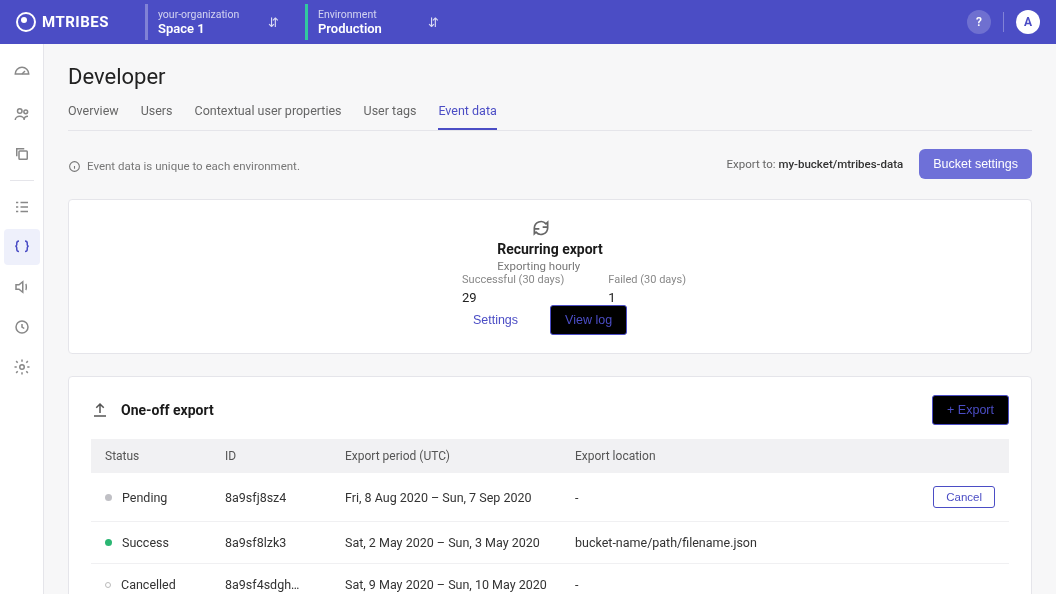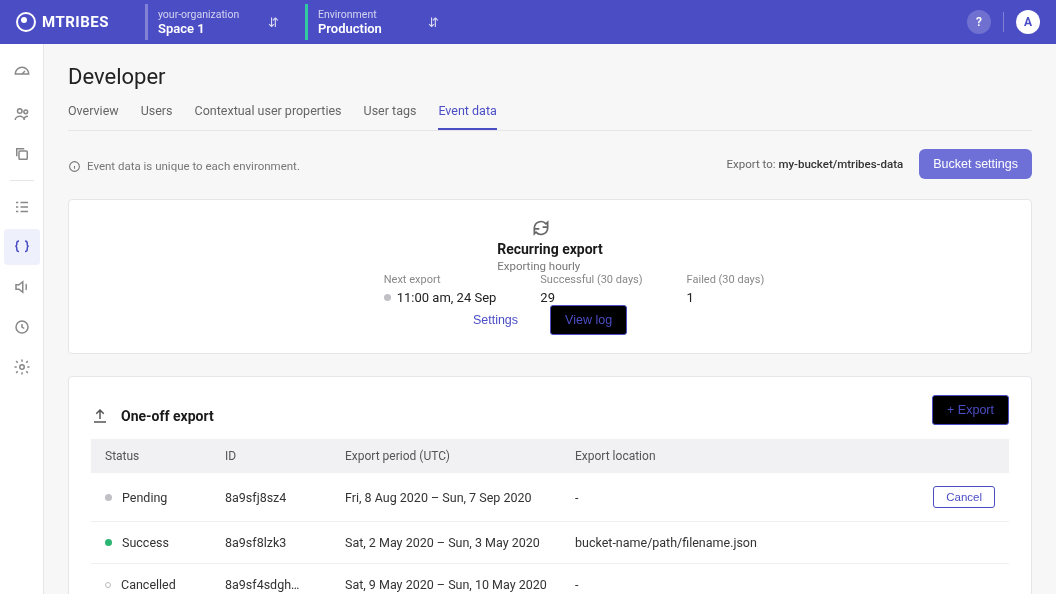--- a/index.html
+++ b/index.html
@@ -50,21 +50,21 @@
   .stat .s-lbl { font-size: 11px; color: #888; margin-bottom: 4px; }
   .stat .s-val { font-size: 13px; color: #222; display:flex; align-items:center; gap:6px; }
   .dot { width: 7px; height: 7px; border-radius: 50%; display: inline-block; }
   .dot.grey { background: #c0c0c5; }
   .dot.green { background: #2bb673; }
   .dot.hollow { background: #fff; border: 1.5px solid #bbb; width:6px; height:6px; }
   .recur-actions { display: flex; align-items: center; gap: 32px; }
   .link-btn { color: #4b4dc5; font-size: 12.5px; background: none; border: none; cursor: pointer; }
   .btn-outline { border: 1px solid #4b4dc5; color: #4b4dc5; background: #000000; border-radius: 3px; padding: 7px 14px; font-size: 12.5px; cursor:pointer; }
   
-  .oneoff-head { display: flex; align-items: flex-end; justify-content: space-between; margin-bottom: 14px; }
+  .oneoff-head { display: flex; align-items: center; justify-content: space-between; margin-bottom: 14px; }
   .oneoff-head .left { display: flex; align-items: center; gap: 12px; }
   .oneoff-head svg { width: 18px; height: 18px; color: #555; }
   .oneoff-title { font-size: 14px; font-weight: 700; color: #1a1a1a; }
   
   table { width: 100%; border-collapse: collapse; }
   thead { background: #f1f1f3; }
   th { text-align: left; font-weight: 400; font-size: 12px; color: #555; padding: 10px 14px; }
   td { font-size: 12.5px; color: #333; padding: 13px 14px; border-bottom: 1px solid #f0f0f2; }
   tbody tr:last-child td { border-bottom: none; }
   .col-status { width: 120px; }
@@ -188,27 +188,20 @@
         <svg viewBox="0 0 24 24" fill="none" stroke="currentColor" stroke-width="2">
             <path d="M4 12a8 8 0 0 1 14-5l2-2v6h-6"></path>
             <path d="M20 12a8 8 0 0 1-14 5l-2 2v-6h6"></path>
           </svg>
       </div>
       <div>
         <div class="recur-title">Recurring export</div>
         <div class="recur-sub">Exporting hourly</div>
       </div>
       <div class="recur-stats">
-        <div class="stat">
-          <div class="s-lbl">Next export</div>
-          <div class="s-val">
-              <span class="dot grey"></span>
-              <span>11:00 am, 24 Sep</span>
-            </div>
-        </div>
         <div class="stat">
           <div class="s-lbl">Successful (30 days)</div>
           <div class="s-val">29</div>
         </div>
         <div class="stat">
           <div class="s-lbl">Failed (30 days)</div>
           <div class="s-val">1</div>
         </div>
       </div>
       <div class="recur-actions">

